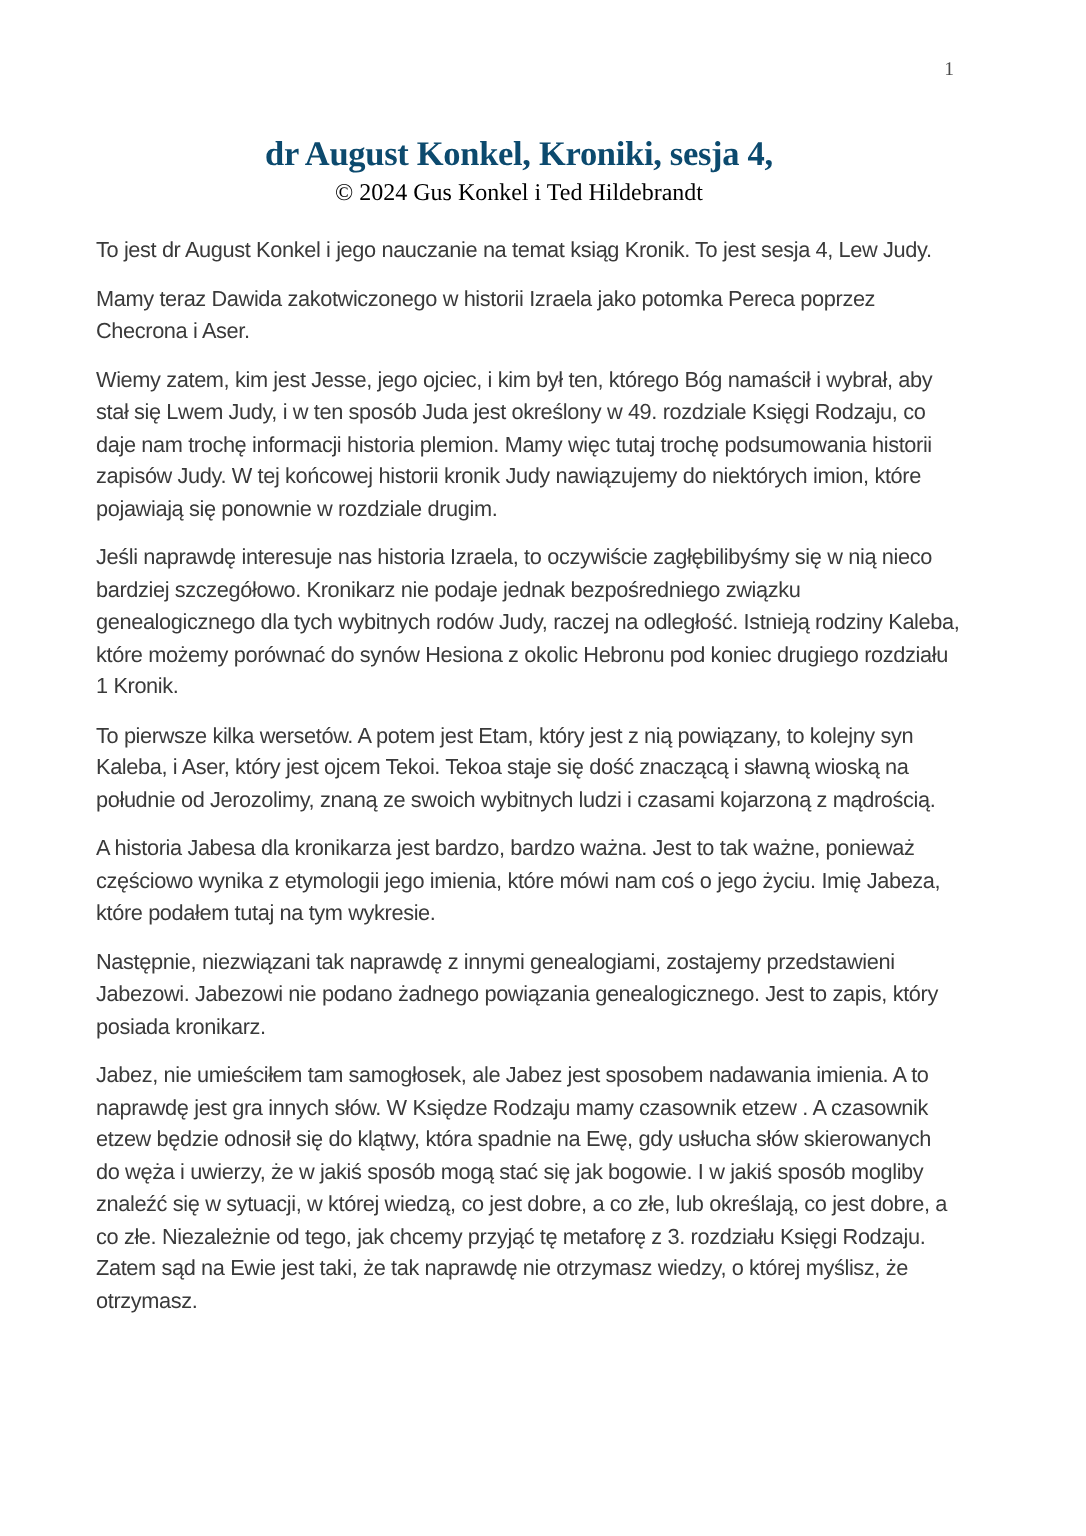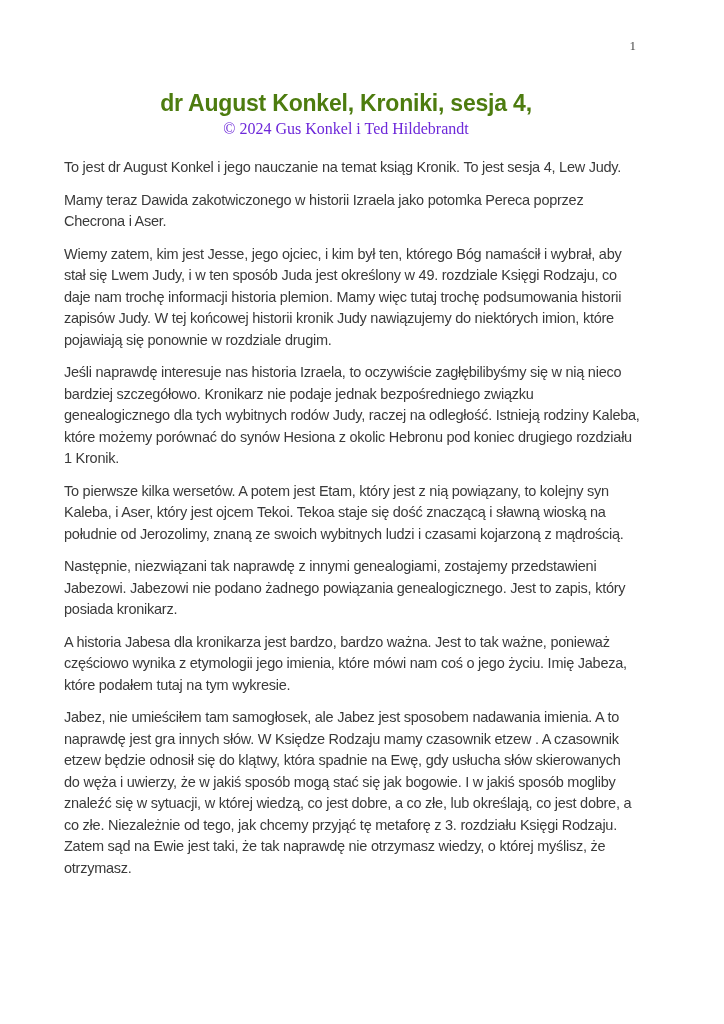--- a/index.html
+++ b/index.html
@@ -27,28 +27,29 @@
   .header {
     padding-top: 88px;
     margin-left: 86px;
     margin-right: 118px; 
     text-align: center;
   }
   .title-line {
     font-size: 23px;
     font-weight: bold;
     line-height: 30px;
-    color: #4d7c0f;
+    color: #0c4a6e;
     letter-spacing: -0.2px;
+    font-family: Liberation Serif, serif;
   }
   .copyright {
     font-family: "Liberation Serif", serif;
     font-size: 16px;
     line-height: 20px;
-    color: #6d28d9;
+    color: #000000;
     margin-top: 1px;
   }
   .body-text {
     margin: 18px 84px 0 64px; 
     font-size: 14.5px;
     line-height: 21.5px;
     letter-spacing: -0.25px;
     text-align: left;
   }
   .body-text p {
@@ -67,18 +68,18 @@
     <div class="title-line">dr August Konkel, Kroniki, sesja 4,</div>
     <div class="copyright">© 2024 Gus Konkel i Ted Hildebrandt</div>
   </div>
 
   <div class="body-text">
     <p>To jest dr August Konkel i jego nauczanie na temat ksiąg Kronik. To jest sesja 4, Lew Judy.</p>
     <p>Mamy teraz Dawida zakotwiczonego w historii Izraela jako potomka Pereca poprzez Checrona i Aser.</p>
     <p>Wiemy zatem, kim jest Jesse, jego ojciec, i kim był ten, którego Bóg namaścił i wybrał, aby stał się Lwem Judy, i w ten sposób Juda jest określony w 49. rozdziale Księgi Rodzaju, co daje nam trochę informacji historia plemion. Mamy więc tutaj trochę podsumowania historii zapisów Judy. W tej końcowej historii kronik Judy nawiązujemy do niektórych imion, które pojawiają się ponownie w rozdziale drugim.</p>
     <p>Jeśli naprawdę interesuje nas historia Izraela, to oczywiście zagłębilibyśmy się w nią nieco bardziej szczegółowo. Kronikarz nie podaje jednak bezpośredniego związku genealogicznego dla tych wybitnych rodów Judy, raczej na odległość. Istnieją rodziny Kaleba, które możemy porównać do synów Hesiona z okolic Hebronu pod koniec drugiego rozdziału 1 Kronik.</p>
     <p>To pierwsze kilka wersetów. A potem jest Etam, który jest z nią powiązany, to kolejny syn Kaleba, i Aser, który jest ojcem Tekoi. Tekoa staje się dość znaczącą i sławną wioską na południe od Jerozolimy, znaną ze swoich wybitnych ludzi i czasami kojarzoną z mądrością.</p>
+    <p>A historia Jabesa dla kronikarza jest bardzo, bardzo ważna. Jest to tak ważne, ponieważ częściowo wynika z etymologii jego imienia, które mówi nam coś o jego życiu. Imię Jabeza, które podałem tutaj na tym wykresie.</p>
     <p>Następnie, niezwiązani tak naprawdę z innymi genealogiami, zostajemy przedstawieni Jabezowi. Jabezowi nie podano żadnego powiązania genealogicznego. Jest to zapis, który posiada kronikarz.</p>
-    <p>A historia Jabesa dla kronikarza jest bardzo, bardzo ważna. Jest to tak ważne, ponieważ częściowo wynika z etymologii jego imienia, które mówi nam coś o jego życiu. Imię Jabeza, które podałem tutaj na tym wykresie.</p>
     <p>Jabez, nie umieściłem tam samogłosek, ale Jabez jest sposobem nadawania imienia. A to naprawdę jest gra innych słów. W Księdze Rodzaju mamy czasownik etzew . A czasownik etzew będzie odnosił się do klątwy, która spadnie na Ewę, gdy usłucha słów skierowanych do węża i uwierzy, że w jakiś sposób mogą stać się jak bogowie. I w jakiś sposób mogliby znaleźć się w sytuacji, w której wiedzą, co jest dobre, a co złe, lub określają, co jest dobre, a co złe. Niezależnie od tego, jak chcemy przyjąć tę metaforę z 3. rozdziału Księgi Rodzaju. Zatem sąd na Ewie jest taki, że tak naprawdę nie otrzymasz wiedzy, o której myślisz, że otrzymasz.</p>
   </div>
 
 </div>
 
 </body></html>

